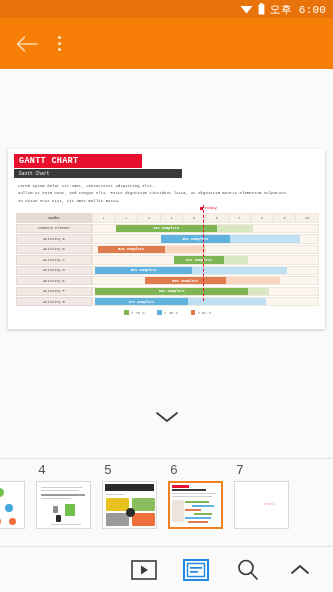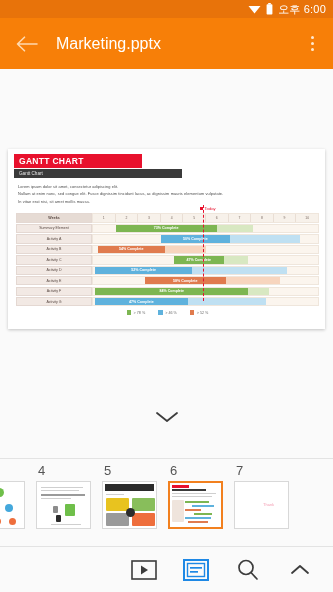--- a/index.html
+++ b/index.html
@@ -1,21 +1,21 @@
 <!DOCTYPE html>
 <html><head>
 <meta charset="utf-8">
 <style>
   * { box-sizing: border-box; margin: 0; padding: 0; }
   html, body {
     width: 333px; height: 592px;
     font-family: "Liberation Sans", sans-serif;
     background: #fafafa; overflow: hidden;
   }
-  #app { position: relative; width: 333px; height: 592px; background: #14532d; }
+  #app { position: relative; width: 333px; height: 592px; background: #14532d; font-family: Liberation Mono, monospace; }
 
   
   .statusbar {
     height: 18px; background: #E8730A; display: flex;
     align-items: center; justify-content: flex-end;
     padding-right: 7px; gap: 5px;
   }
   .statusbar .sb-ico { display: flex; align-items: center; }
   .sb-time { color: #ffffff; font-size: 11px; letter-spacing: .2px; }
 
@@ -138,21 +138,20 @@
     </span>
     <span class="sb-time">오후 6:00</span>
   </div>
 
   <div class="appbar">
     <div class="back">
       <svg width="22" height="18" viewBox="0 0 22 18">
         <path d="M1.5 9 L21 9 M1.5 9 L8.5 2.2 M1.5 9 L8.5 15.8" stroke="#FFD9AE" stroke-width="1.6" fill="none" stroke-linecap="round"></path>
       </svg>
     </div>
-    <div class="title">Marketing.pptx</div>
     <div class="kebab">
       <i></i>
         <i></i>
         <i></i>
     </div>
   </div>
 
   <div class="canvas">
 
     <div class="slide">

